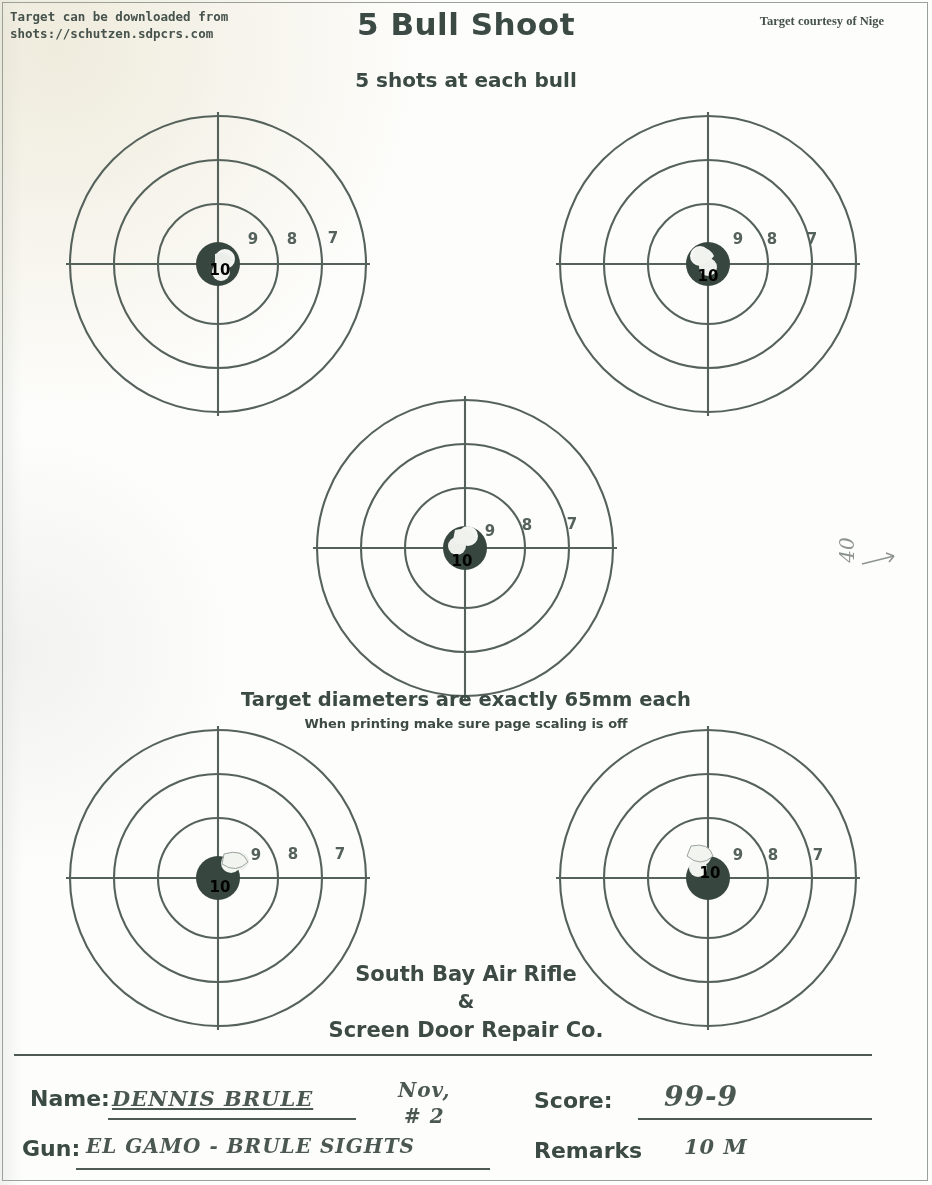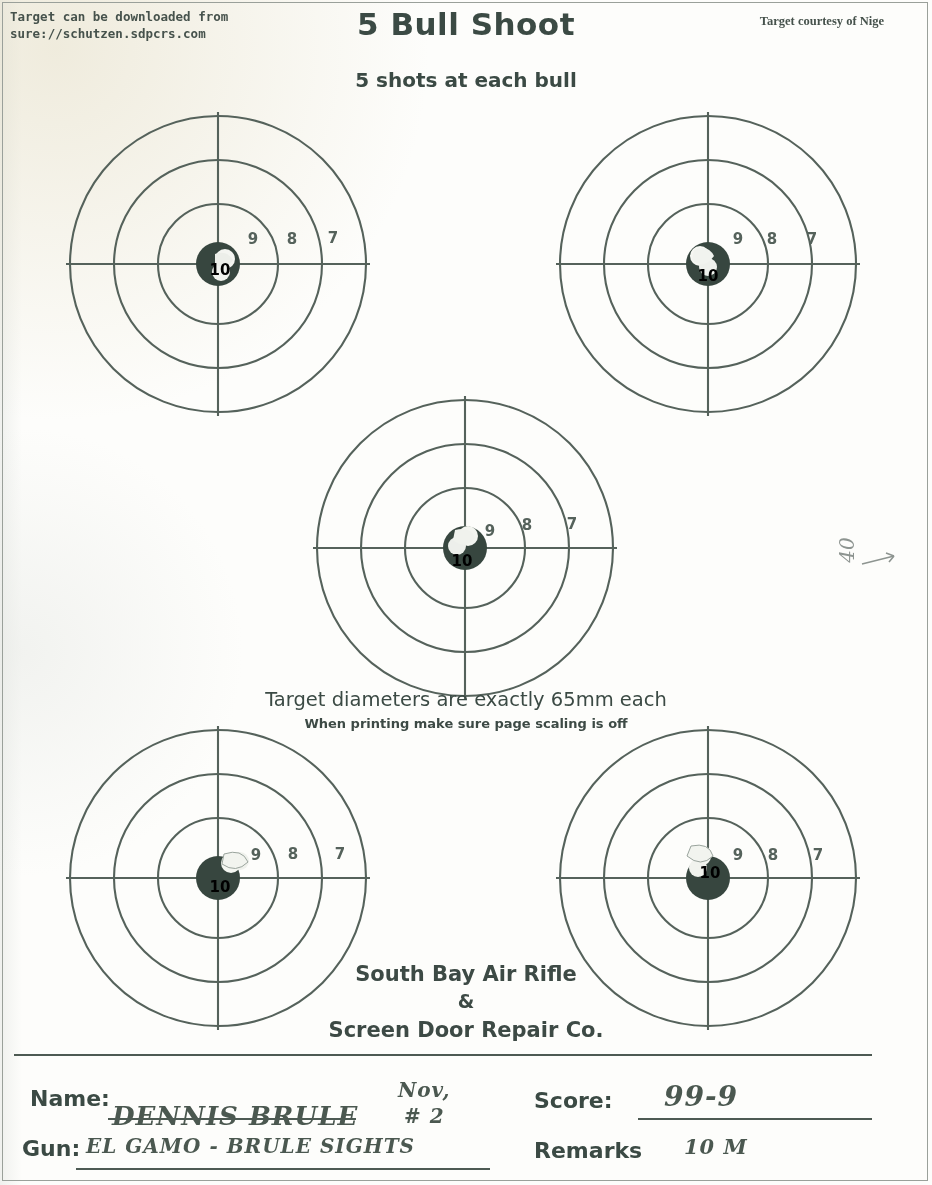--- a/index.html
+++ b/index.html
@@ -75,21 +75,21 @@
     font-size: 12.5px;
     font-weight: bold;
     color: #46524c;
   }
 
   
   #diam-note {
     left: 0; top: 688px; width: 932px;
     text-align: center;
     font-size: 19.5px;
-    font-weight: normal;
+    font-weight: bold;
     color: #3b4a44;
   }
   #print-note {
     left: 0; top: 716px; width: 932px;
     text-align: center;
     font-size: 13px;
     font-weight: bold;
     color: #3d4a45;
   }
 
@@ -151,21 +151,21 @@
   }
 </style>
 </head>
 <body>
 
 <div id="sheet">
 
   <div id="paper-tint"></div>
   <div id="scan-border"></div>
 
-  <div class="txt" id="dl-note"><span>Target can be downloaded from</span><br><span>sure://schutzen.sdpcrs.com</span></div>
+  <div class="txt" id="dl-note"><span>Target can be downloaded from</span><br><span>shots://schutzen.sdpcrs.com</span></div>
 
   <div class="txt" id="main-title">5 Bull Shoot</div>
   <div class="txt" id="sub-title">5 shots at each bull</div>
   <div class="txt" id="courtesy">Target courtesy of Nige</div>
 
   <svg class="target" style="left:58px; top:104px;" width="320" height="320" viewBox="0 0 320 320">
     <g fill="none" stroke="#55625b" stroke-width="2.1">
       <circle cx="160" cy="160" r="148"></circle>
       <circle cx="160" cy="160" r="104"></circle>
       <circle cx="160" cy="160" r="60"></circle>
@@ -275,21 +275,21 @@
 
   <div class="txt" id="club1">South Bay Air Rifle</div>
   <div class="txt" id="club2">&amp;</div>
   <div class="txt" id="club3">Screen Door Repair Co.</div>
 
   <div id="form-area">
 
     <div class="rule" style="left:14px; top:14px; width:858px;"></div>
 
     <div class="form-label" style="left:30px; top:46px;text-align:right;">Name:</div>
-    <div class="hand" style="left:112px; top:61px; font-size:26px;">DENNIS BRULE</div>
+    <div class="hand" style="left:112px; top:46px; font-size:21px;text-decoration:underline;">DENNIS BRULE</div>
     <div class="rule" style="left:108px; top:78px; width:248px;"></div>
 
     <div class="hand" style="left:398px; top:38px; font-size:20px;">Nov,</div>
     <div class="hand" style="left:404px; top:64px; font-size:20px;"># 2</div>
 
     <div class="form-label" style="left:534px; top:48px;">Score:</div>
     <div class="hand" style="left:664px; top:40px; font-size:28px;">99-9</div>
     <div class="rule" style="left:638px; top:78px; width:234px;"></div>
 
     <div class="form-label" style="left:22px; top:96px;">Gun:</div>

